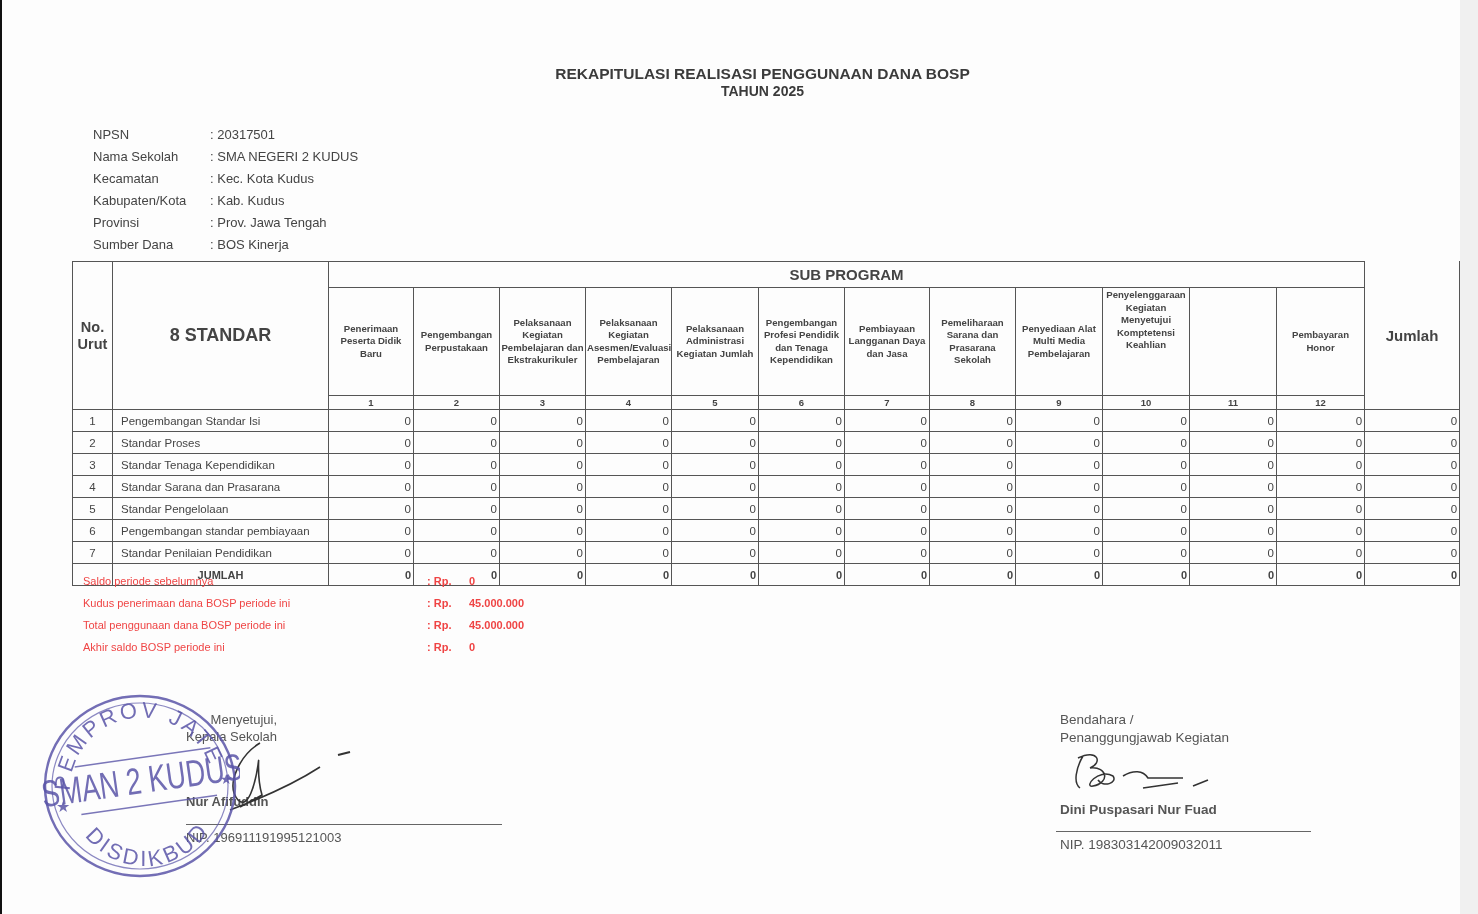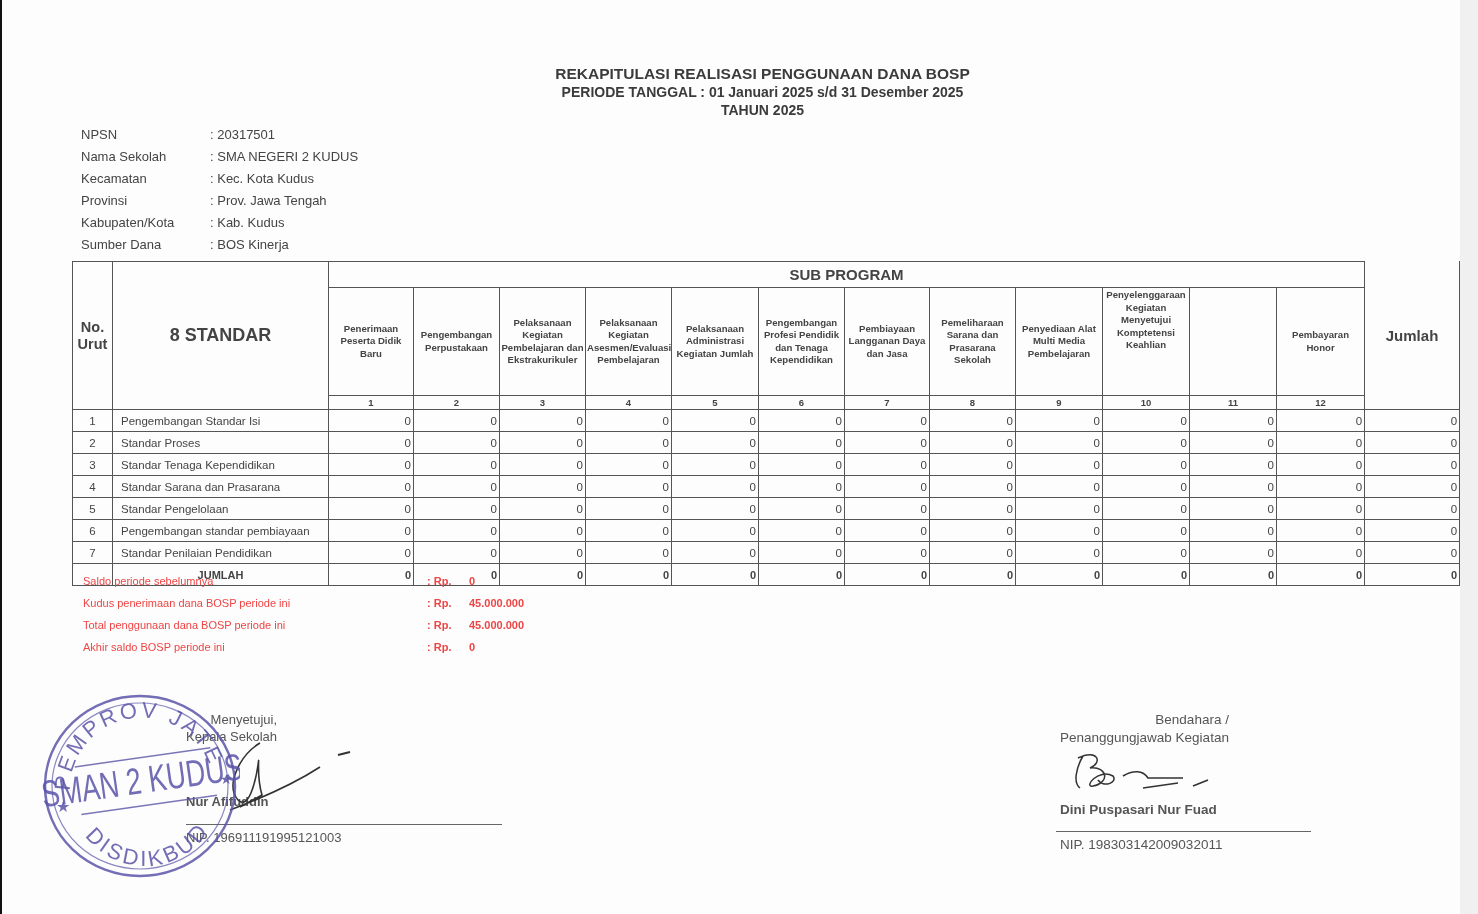--- a/index.html
+++ b/index.html
@@ -8,21 +8,21 @@
   .left-edge { position: absolute; left: 0; top: 0; width: 2px; height: 914px; background: #111; }
   .right-gutter { position: absolute; left: 1460px; top: 0; width: 18px; height: 914px; background: #f0f0f0; }
 
   .title-block { position: absolute; left: 460px; top: 64px; width: 605px; text-align: center; font-weight: bold; color: #3b3b3b; }
   .title-block .t1 { font-size: 15.5px; line-height: 19px; }
   .title-block .t2 { font-size: 14px; line-height: 19px; }
   .title-block .t3 { font-size: 14px; line-height: 16px; }
 
   .info { position: absolute; left: 81px; top: 125px; font-size: 13px; color: #444; }
   .info .row { height: 22px; line-height: 20px; position: relative; width: 340px; }
-  .info .lbl { position: absolute; left: 0; }
+  .info .lbl { position: absolute; left: 12px; }
   .info .val { position: absolute; left: 129px; }
 
   table.main { position: absolute; left: 72px; top: 261px; border-collapse: collapse; table-layout: fixed; width: 1387px; color: #444; }
   table.main td, table.main th { border: 1.3px solid #555; }
   th { font-weight: bold; }
   .h-no { font-size: 14.5px; line-height: 17px; text-align: center; vertical-align: middle; }
   .h-std { font-size: 18px; text-align: center; vertical-align: middle; }
   .h-sub { font-size: 15px; height: 26px; text-align: center; }
   .h-col { font-size: 9.6px; line-height: 12.5px; text-align: center; vertical-align: middle; height: 108px; padding: 0 1px; }
   .h-col.top { vertical-align: top; padding-top: 1px; }
@@ -40,60 +40,59 @@
   .summary .rp { position: absolute; left: 344px; font-weight: bold; }
   .summary .amt { position: absolute; left: 386px; font-weight: bold; }
 
   .sign-left { position: absolute; left: 186px; top: 711px; font-size: 13px; color: #555; }
   .sign-left .role { line-height: 17px; text-align: right; }
   .sign-left .name { position: absolute; top: 83px; left: 0; font-weight: bold; white-space: nowrap; }
   .sign-left .line { position: absolute; top: 113px; left: 0; width: 316px; border-top: 1.2px solid #666; }
   .sign-left .nip { position: absolute; top: 119px; left: 0; white-space: nowrap; }
 
   .sign-right { position: absolute; left: 1060px; top: 711px; font-size: 13.5px; color: #555; }
-  .sign-right .role { line-height: 18px; white-space: nowrap; text-align: right; }
+  .sign-right .role { line-height: 18px; white-space: nowrap; }
   .sign-right .name { position: absolute; top: 91px; left: 0; font-weight: bold; white-space: nowrap; }
   .sign-right .line { position: absolute; top: 120px; left: -4px; width: 255px; border-top: 1.2px solid #666; }
   .sign-right .nip { position: absolute; top: 126px; left: 0; white-space: nowrap; }
 
   .stamp { position: absolute; left: 40px; top: 686px; width: 200px; height: 200px; }
   .sig { position: absolute; }
 </style>
 </head>
 <body>
 
 <div class="left-edge"></div>
 <div class="right-gutter"></div>
 
 <div class="title-block">
   <div class="t1">REKAPITULASI REALISASI PENGGUNAAN DANA BOSP</div>
-  <div class="t2">PERIODE TANGGAL : 01 Januari 2025 s/d 31 Desember 2025</div>
   <div class="t3">TAHUN 2025</div>
 </div>
 
 <div class="info">
   <div class="row">
       <span class="lbl">NPSN</span>
       <span class="val">: 20317501</span>
     </div>
   <div class="row">
       <span class="lbl">Nama Sekolah</span>
       <span class="val">: SMA NEGERI 2 KUDUS</span>
     </div>
   <div class="row">
       <span class="lbl">Kecamatan</span>
       <span class="val">: Kec. Kota Kudus</span>
     </div>
   <div class="row">
+      <span class="lbl">Kabupaten/Kota</span>
+      <span class="val">: Kab. Kudus</span>
+    </div>
+  <div class="row">
       <span class="lbl">Provinsi</span>
       <span class="val">: Prov. Jawa Tengah</span>
-    </div>
-  <div class="row">
-      <span class="lbl">Kabupaten/Kota</span>
-      <span class="val">: Kab. Kudus</span>
     </div>
   <div class="row">
       <span class="lbl">Sumber Dana</span>
       <span class="val">: BOS Kinerja</span>
     </div>
 </div>
 
 <table class="main">
   <colgroup>
     <col style="width:40px">

